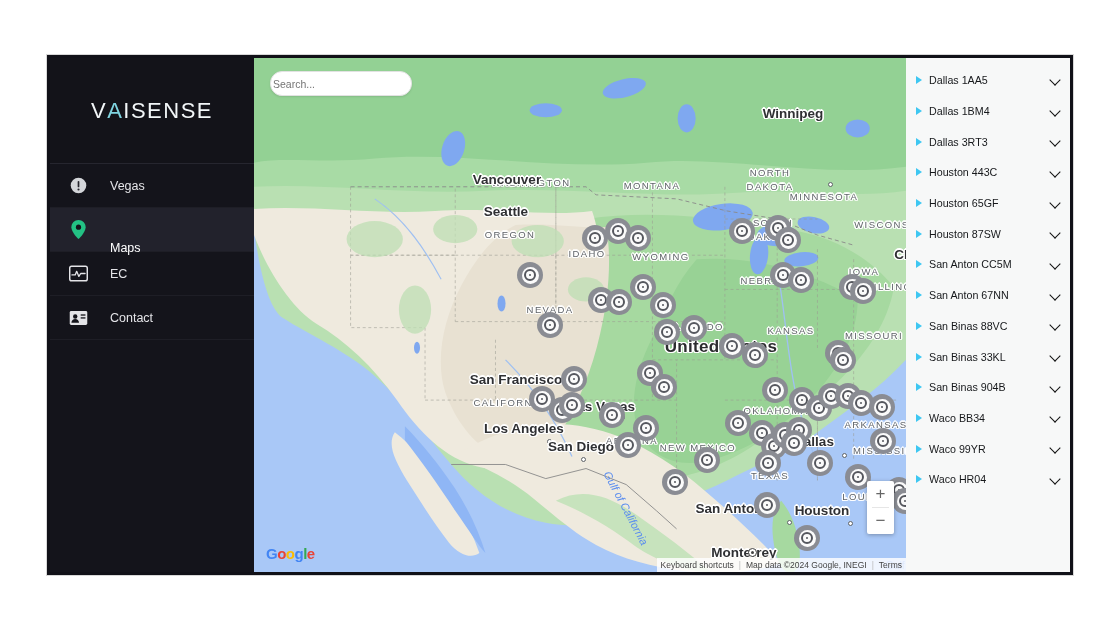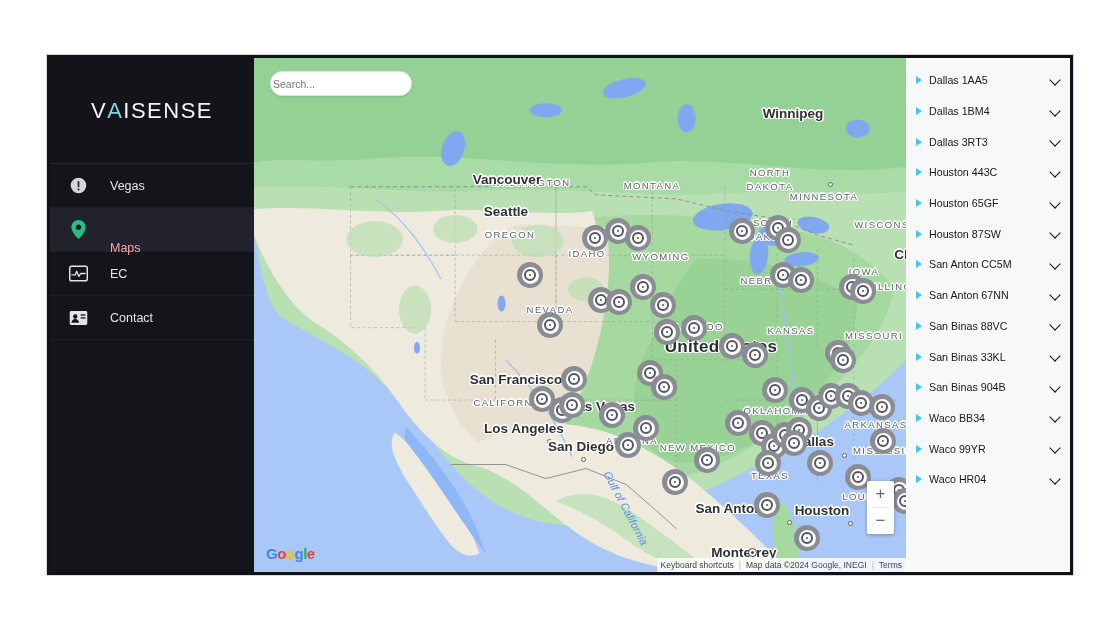--- a/index.html
+++ b/index.html
@@ -44,21 +44,21 @@
   .nav-item {
     height: 44px;
     display: flex; align-items: center;
     padding-left: 18px;
     gap: 22px;
     border-bottom: 1px solid #1e1e26;
     cursor: pointer;
   }
   .nav-item.active { background: #22222c; }
   .nav-label { font-size: 12.5px; color: #e4e4e8; }
-  .nav-item.active .nav-label { color: #fca5a5; margin-top: 36px; }
+  .nav-item.active .nav-label { color: #ffffff; margin-top: 36px; }
   .nav-icon {
     width: 20px; height: 20px;
     display: flex; align-items: center; justify-content: center;
     flex: 0 0 20px;
   }
 
   
   #map-wrap {
     position: relative;
     flex: 1 1 auto;

